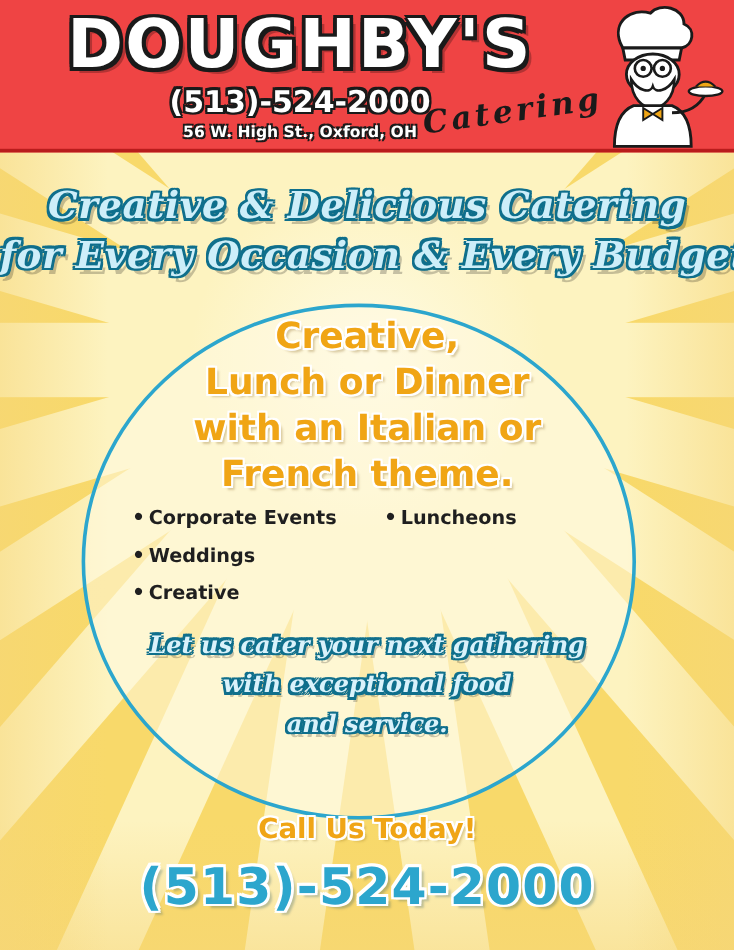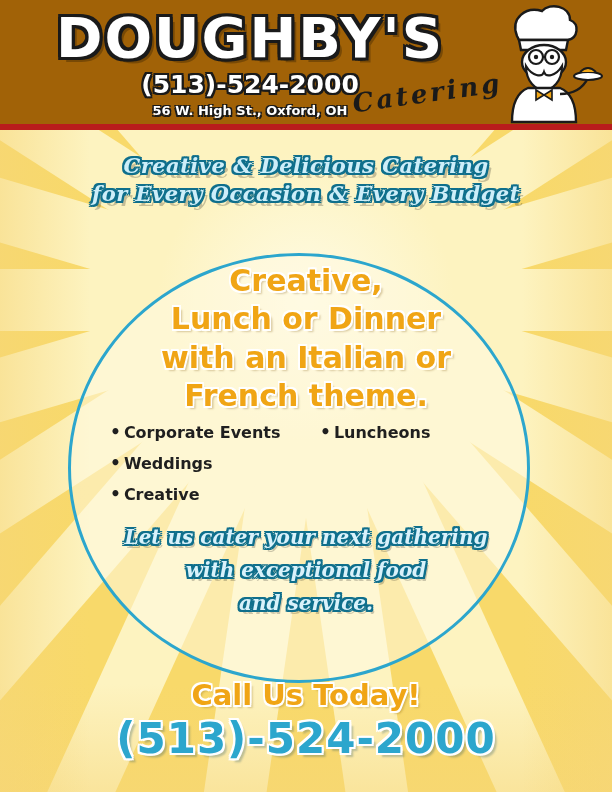--- a/index.html
+++ b/index.html
@@ -58,22 +58,22 @@
     border-radius: 50%;
     background: radial-gradient(circle at 50% 50%, #fefbe4 0%, #fdf3c0 55%, rgba(253,243,192,0) 72%);
   }
   
   .header-band {
     position: absolute;
     left: 0;
     top: 0;
     width: 612px;
     height: 124px;
-    background: #a16207;
-    border-bottom: 6px solid #b91c1c;
+    background: #ef4444;
+    border-bottom: 3px solid #b91c1c;
     overflow: hidden;
   }
   .header-inner {
     position: absolute;
     left: 0;
     top: 0;
     width: 500px;
     text-align: center;
   }
   .brand {
@@ -138,21 +138,21 @@
   
   .headline {
     position: absolute;
     left: 0;
     top: 152px;
     width: 612px;
     text-align: center;
     font-family: "DejaVu Serif", serif;
     font-style: italic;
     font-weight: bold;
-    font-size: 21px;
+    font-size: 31px;
     line-height: 1.32;
     color: #cdeef9;
     letter-spacing: 0.5px;
     text-shadow:
       -2px -2px 0 #0f6f8c, 2px -2px 0 #0f6f8c,
       -2px 2px 0 #0f6f8c, 2px 2px 0 #0f6f8c,
       0 2px 0 #0f6f8c, 2px 0 0 #0f6f8c,
       -2px 0 0 #0f6f8c, 0 -2px 0 #0f6f8c,
       4px 5px 0 rgba(0,0,0,0.22);
   }
@@ -235,21 +235,21 @@
   .tagline div { white-space: nowrap; }
   
   .cta {
     position: absolute;
     left: 0;
     top: 678px;
     width: 612px;
     text-align: center;
     font-family: "DejaVu Sans", sans-serif;
     font-weight: bold;
-    font-size: 29px;
+    font-size: 23px;
     color: #f0a515;
     text-shadow:
       -1.6px -1.6px 0 #ffffff, 1.6px -1.6px 0 #ffffff,
       -1.6px 1.6px 0 #ffffff, 1.6px 1.6px 0 #ffffff,
       0 1.6px 0 #ffffff, 1.6px 0 0 #ffffff,
       -1.6px 0 0 #ffffff, 0 -1.6px 0 #ffffff,
       3px 3px 2px rgba(120,80,0,0.25);
   }
   .cta-phone {
     position: absolute;

